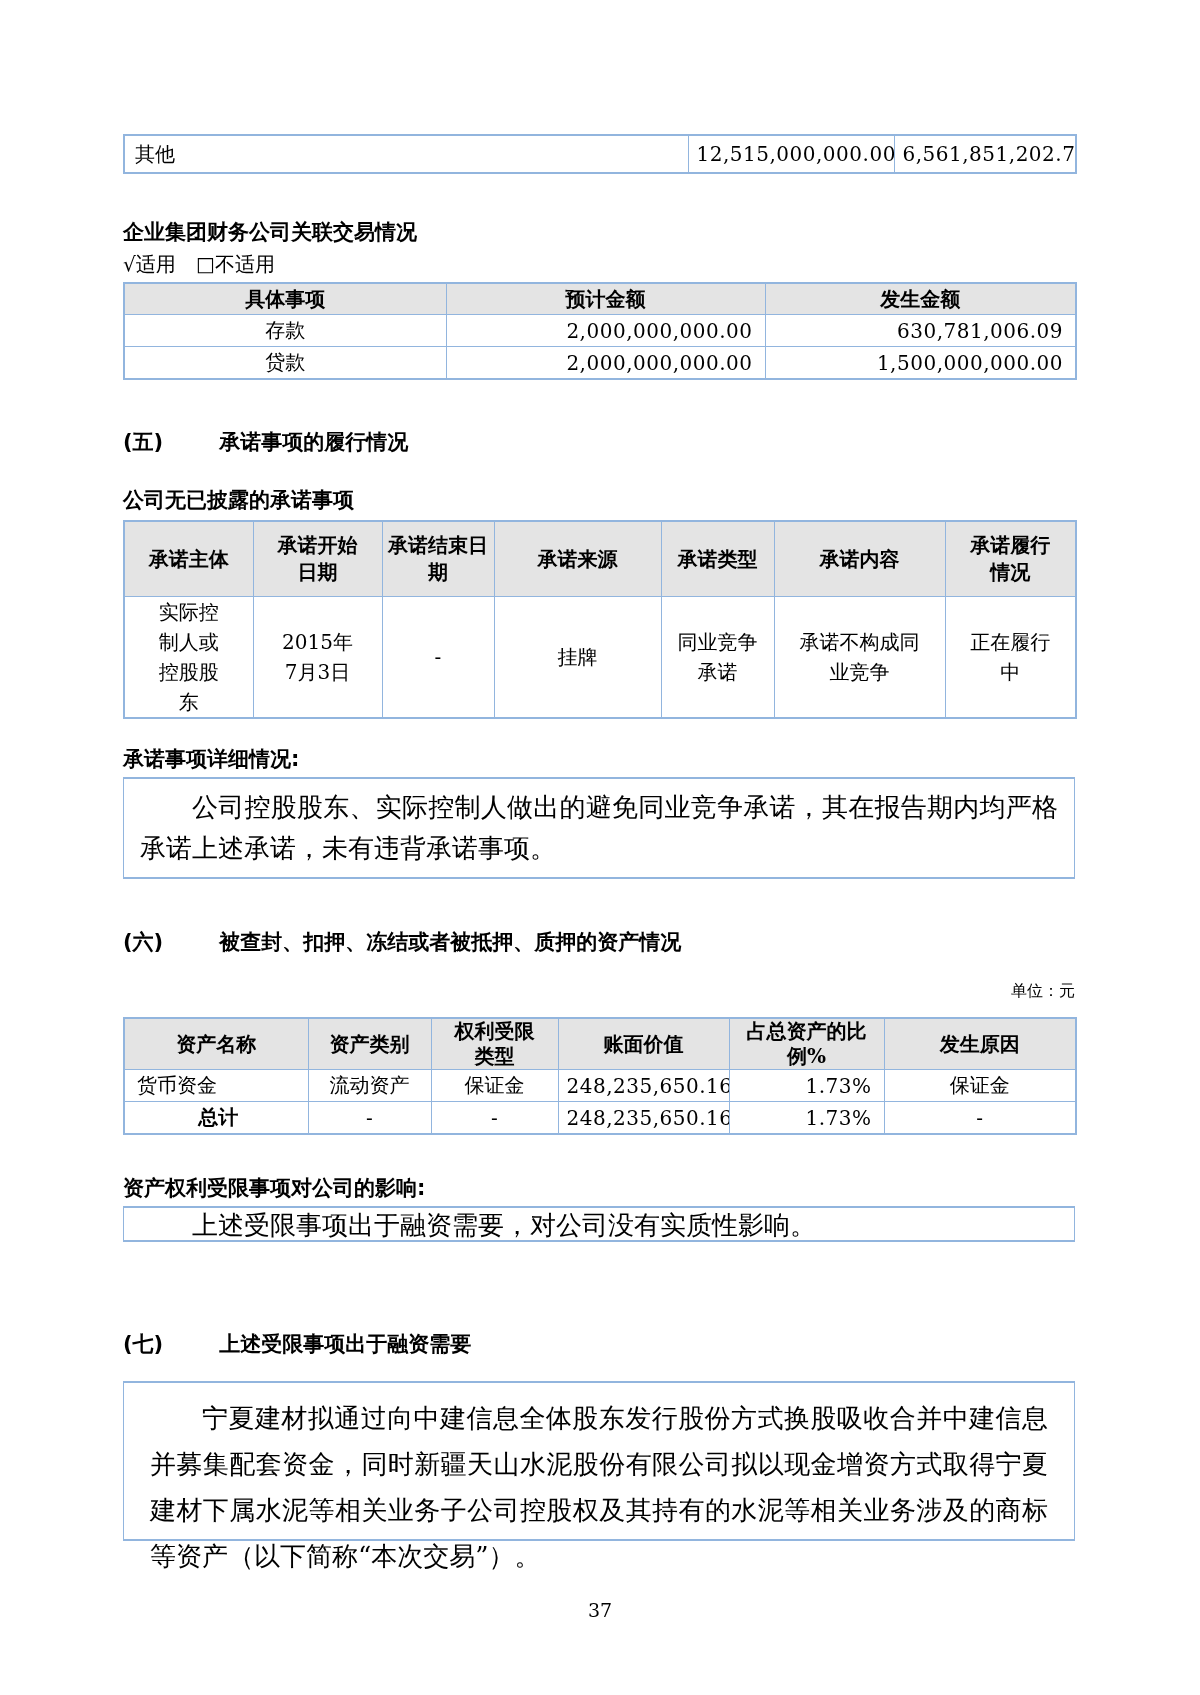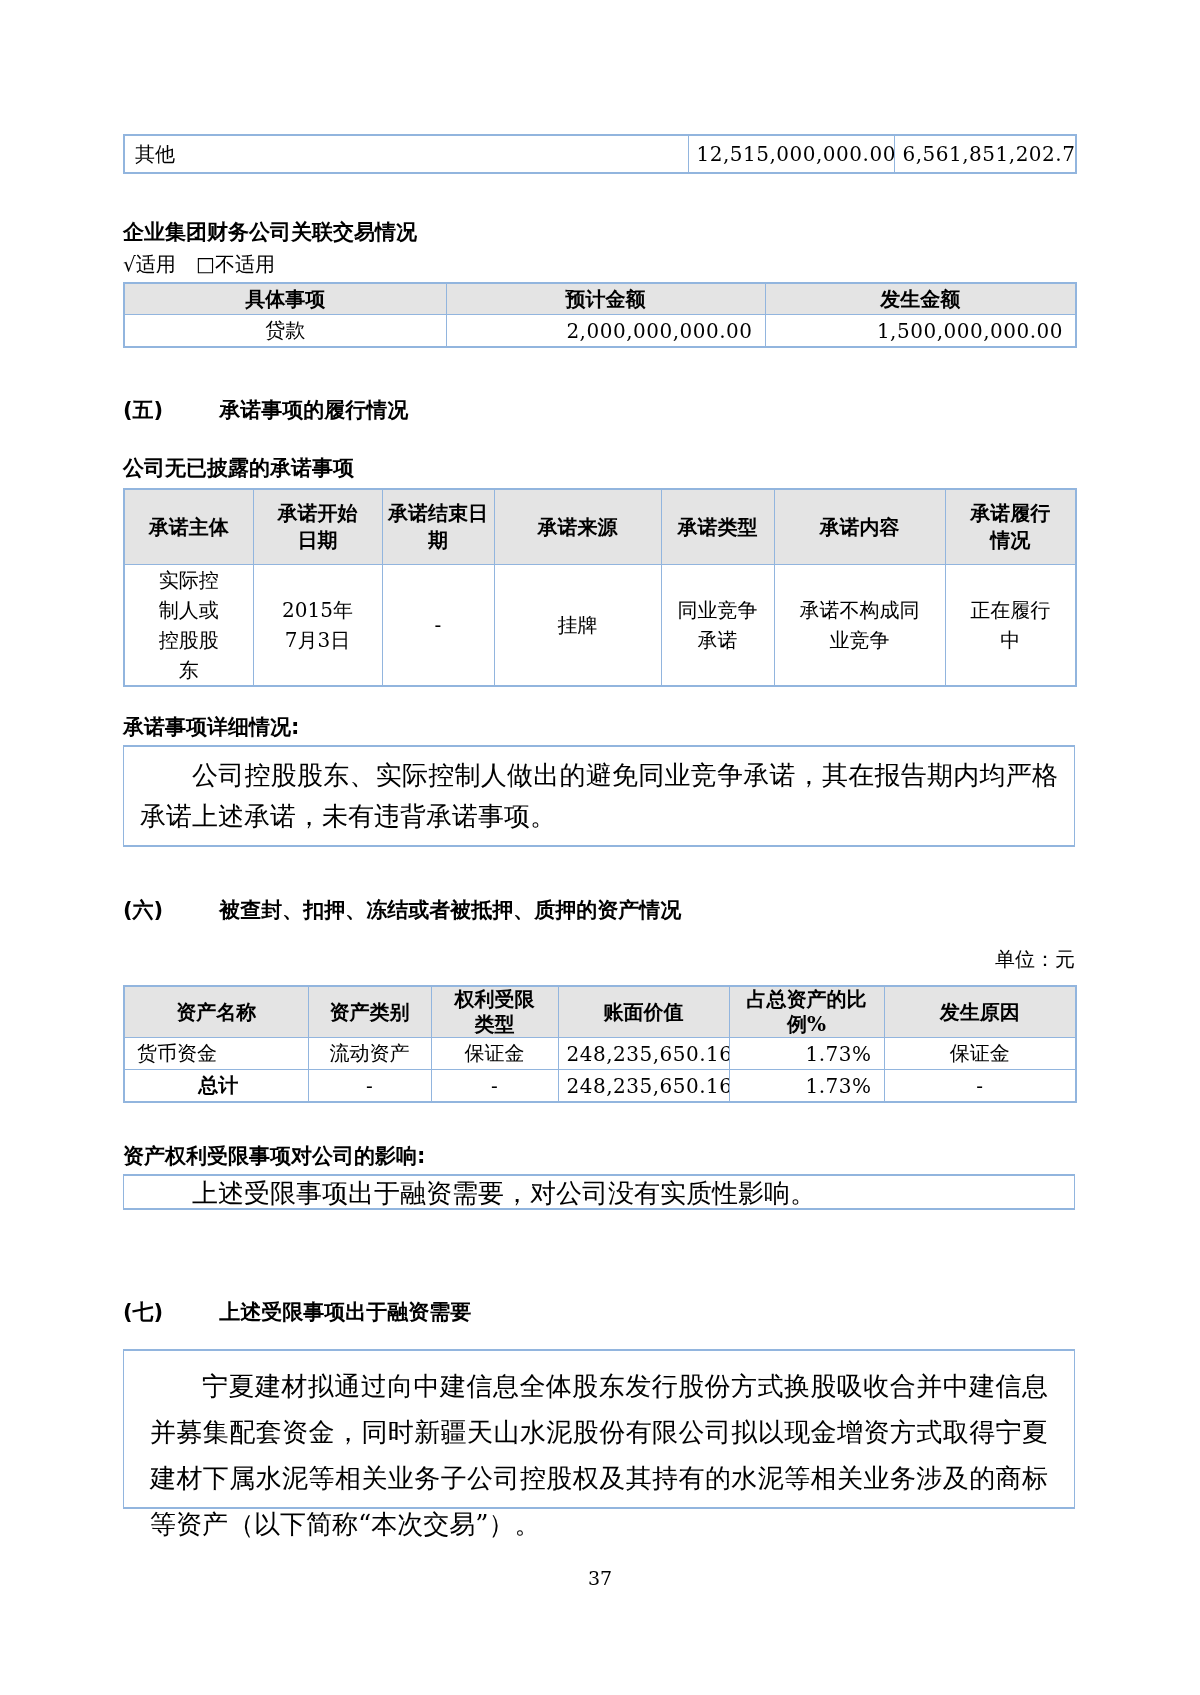--- a/index.html
+++ b/index.html
@@ -14,21 +14,21 @@
     font-family:"DejaVu Sans","Liberation Sans",sans-serif;
     font-weight:bold;font-size:21px;line-height:24px;
   }
   .sec-heading{
     font-family:"DejaVu Sans","Liberation Sans",sans-serif;
     font-weight:bold;font-size:21px;line-height:26px;
   }
   .sec-heading .num{display:inline-block;margin-right:56px;}
   .applicable{font-size:20px;line-height:24px;margin-top:8px;}
   .applicable .opt{margin-right:14px;}
-  .unit-line{font-size:20px;line-height:24px;text-align:right;}
+  .unit-line{font-size:16px;line-height:24px;text-align:right;}
   
   table{border-collapse:collapse;table-layout:fixed;width:100%;
         border:2px solid #92b5de;}
   td,th{border:1px solid #92b5de;font-size:20px;font-weight:normal;
         vertical-align:middle;padding:0 8px;overflow:hidden;}
   th{background:#e4e4e4;font-weight:bold;text-align:center;}
   .num-cell{text-align:right;letter-spacing:0.5px;white-space:nowrap;}
   
   .t1{margin-top:134px;}
   .t1 td{height:36px;}
@@ -113,20 +113,25 @@
         <col style="width:319px">
         <col style="width:311px">
       </colgroup>
     <tbody>
         <tr>
       <th>具体事项</th>
       <th>预计金额</th>
       <th>发生金额</th>
     </tr>
     <tr>
+      <td>存款</td>
+      <td class="num-cell">2,000,000,000.00</td>
+      <td class="num-cell">630,781,006.09</td>
+    </tr>
+    <tr>
       <td>贷款</td>
       <td class="num-cell">2,000,000,000.00</td>
       <td class="num-cell">1,500,000,000.00</td>
     </tr>
   </tbody>
     </table>
 
   <div class="sec-heading s5">
     <span class="num">(五)</span><span>承诺事项的履行情况</span>
   </div>

